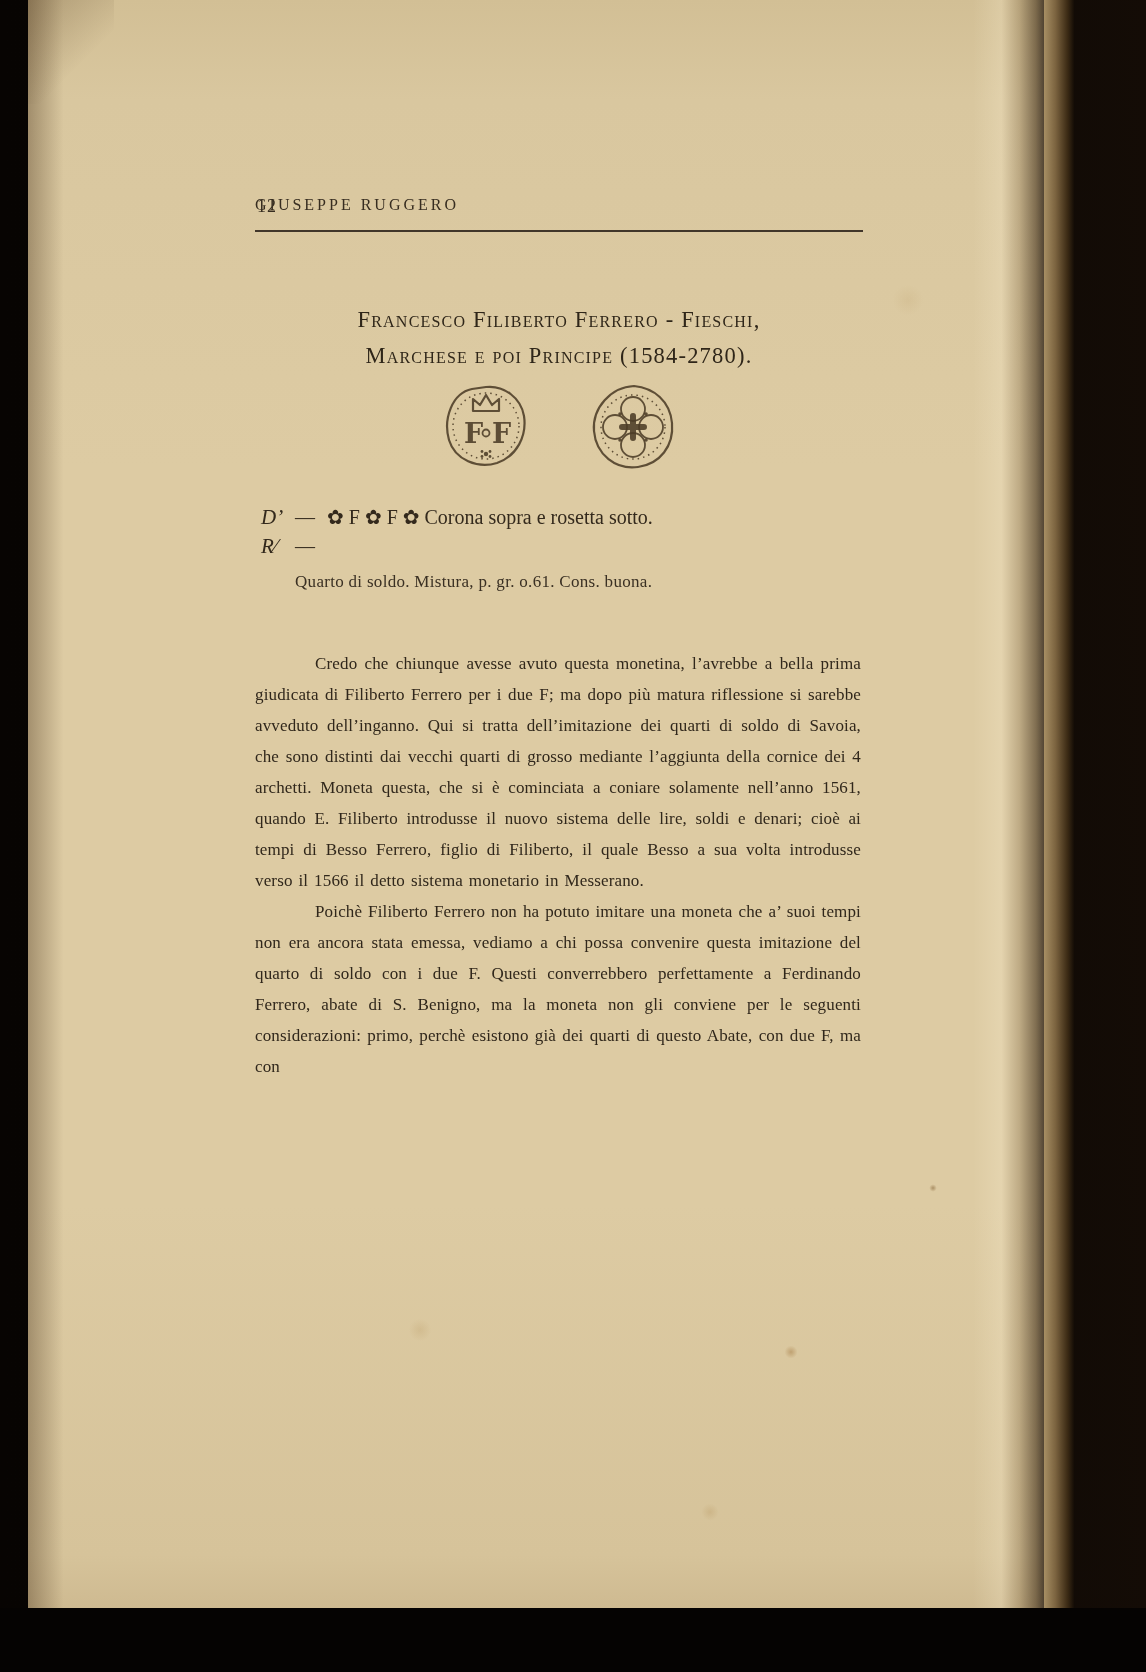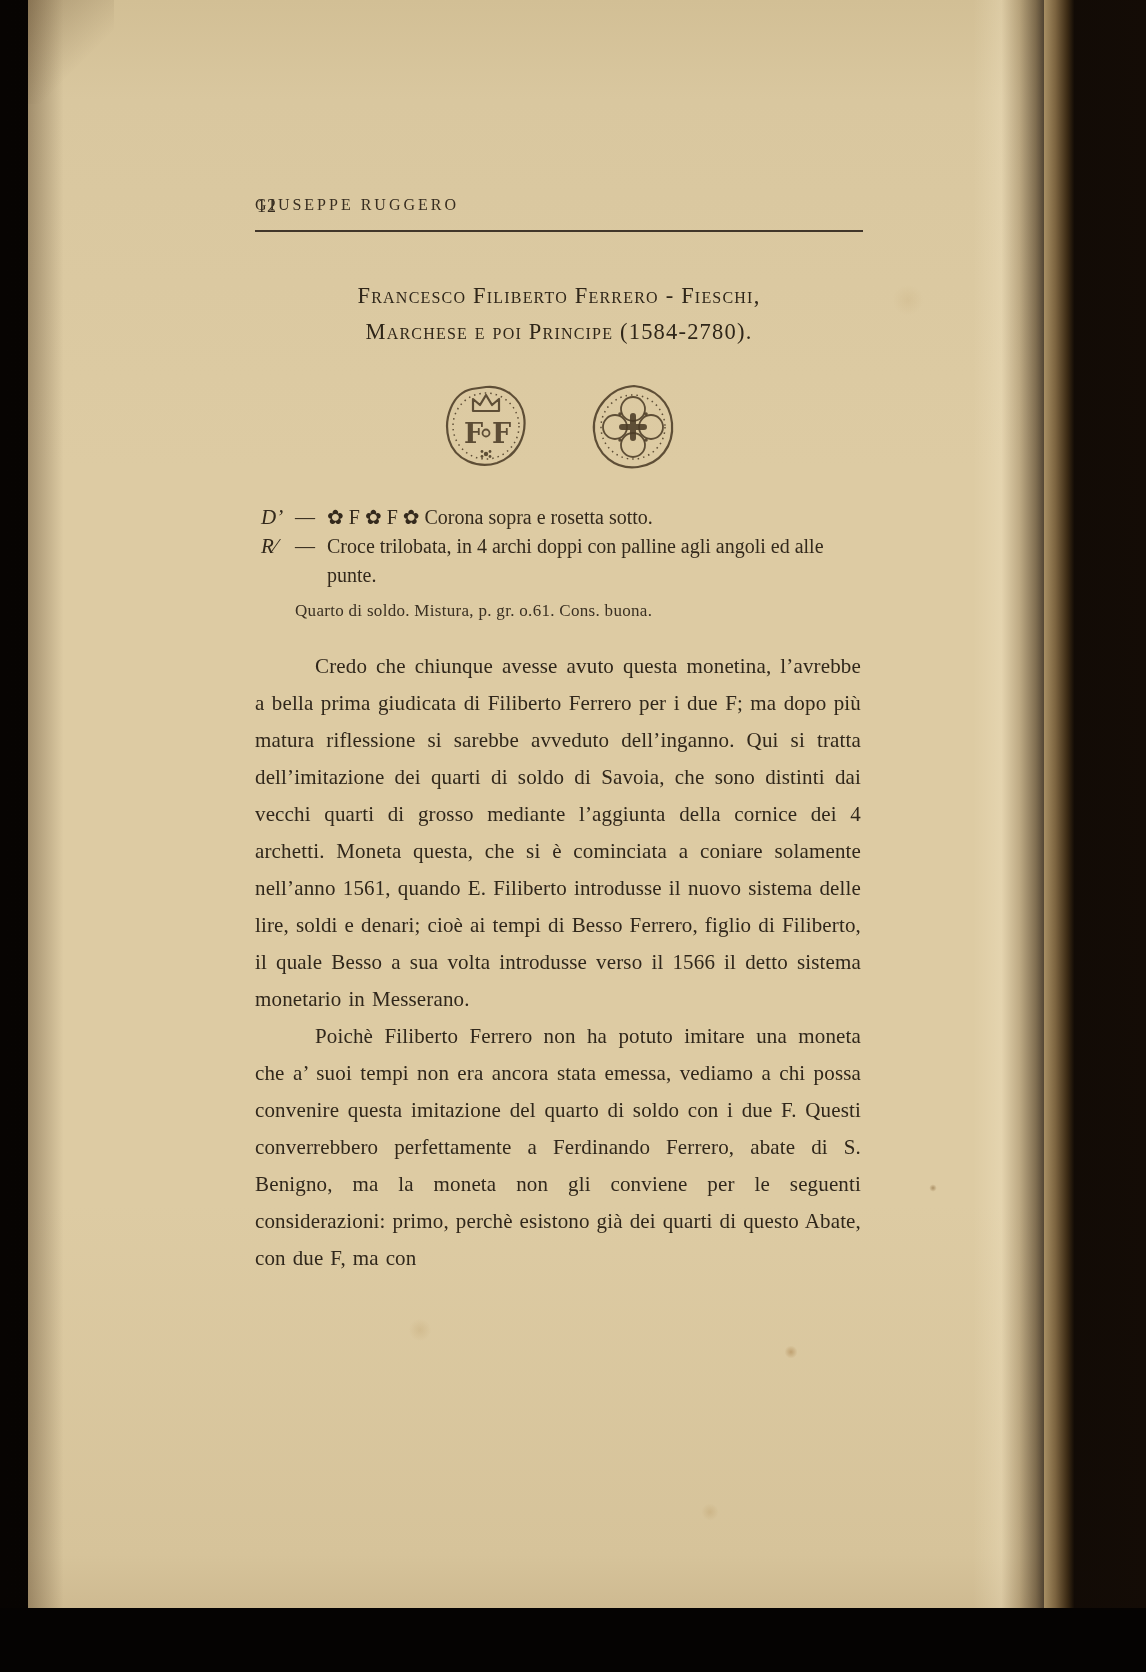--- a/index.html
+++ b/index.html
@@ -31,36 +31,36 @@
     position:absolute;left:1044px;top:0;width:30px;height:1672px;
     background:linear-gradient(90deg,#a78f64 0%,#7c6440 38%,#3c2b15 78%,#150d06 100%);
   }
   .content{position:absolute;left:255px;top:0;width:608px;}
 
   .running-head-row{position:absolute;top:196px;left:0;width:100%;height:24px;}
   .page-number{position:absolute;left:2px;top:0;font-size:18px;letter-spacing:1px;color:#372d20;}
   .running-head{display:block;font-size:16px;letter-spacing:3px;color:#372d20;}
   .header-rule{position:absolute;top:230px;left:0;width:100%;border-top:2px solid #41362a;}
 
-  .title{position:absolute;top:278px;left:0;width:100%;text-align:center;
+  .title{position:absolute;top:302px;left:0;width:100%;text-align:center;
          font-variant:small-caps;font-size:22.5px;line-height:36px;
          letter-spacing:1.2px;color:#2f2619;}
 
   .coins{position:absolute;top:383px;left:0;width:100%;display:flex;justify-content:center;gap:54px;}
   .coin{display:block;}
   .coin path,.coin circle,.coin text{opacity:.88;}
 
   .description{position:absolute;top:503px;left:6px;width:598px;font-size:20px;line-height:29px;color:#33291c;}
   .desc-row{display:grid;grid-template-columns:34px 32px 1fr;}
   .desc-prefix{font-style:italic;font-size:21px;}
   .desc-dash{text-align:left;}
   .coin-caption{margin-top:6px;padding-left:34px;font-size:17px;letter-spacing:.3px;color:#3a3023;}
 
   .body-text{position:absolute;top:648px;left:0;width:606px;
-             font-size:21px;line-height:37px;text-align:justify;
+             font-size:17px;line-height:31px;text-align:justify;
              letter-spacing:.15px;word-spacing:1.5px;color:#30271b;}
   .body-text p{margin:0;text-indent:60px;}
 </style>
 </head>
 <body>
 
 <div class="stage">
 
   <div class="paper"></div>
   <div class="corner-curl"></div>
@@ -119,21 +119,20 @@
 
     <div class="description">
       <div class="desc-row">
         <span class="desc-prefix">D’</span>
         <span class="desc-dash">—</span>
         <span class="desc-text">✿ F ✿ F ✿ Corona sopra e rosetta sotto.</span>
       </div>
       <div class="desc-row">
         <span class="desc-prefix">R⁄</span>
         <span class="desc-dash">—</span>
-        <span class="desc-text">Croce trilobata, in 4 archi doppi con palline agli angoli ed alle punte.</span>
       </div>
       <div class="coin-caption">Quarto di soldo. Mistura, p. gr. o.61. Cons. buona.</div>
     </div>
 
     <div class="body-text">
       <p>Credo che chiunque avesse avuto questa monetina, l’avrebbe a bella prima giudicata di Filiberto Ferrero per i due F; ma dopo più matura riflessione si sarebbe avveduto dell’inganno. Qui si tratta dell’imitazione dei quarti di soldo di Savoia, che sono distinti dai vecchi quarti di grosso mediante l’aggiunta della cornice dei 4 archetti. Moneta questa, che si è cominciata a coniare solamente nell’anno 1561, quando E. Filiberto introdusse il nuovo sistema delle lire, soldi e denari; cioè ai tempi di Besso Ferrero, figlio di Filiberto, il quale Besso a sua volta introdusse verso il 1566 il detto sistema monetario in Messerano.</p>
       <p>Poichè Filiberto Ferrero non ha potuto imitare una moneta che a’ suoi tempi non era ancora stata emessa, vediamo a chi possa convenire questa imitazione del quarto di soldo con i due F. Questi converrebbero perfettamente a Ferdinando Ferrero, abate di S. Benigno, ma la moneta non gli conviene per le seguenti considerazioni: primo, perchè esistono già dei quarti di questo Abate, con due F, ma con</p>
     </div>
 
   </div>

